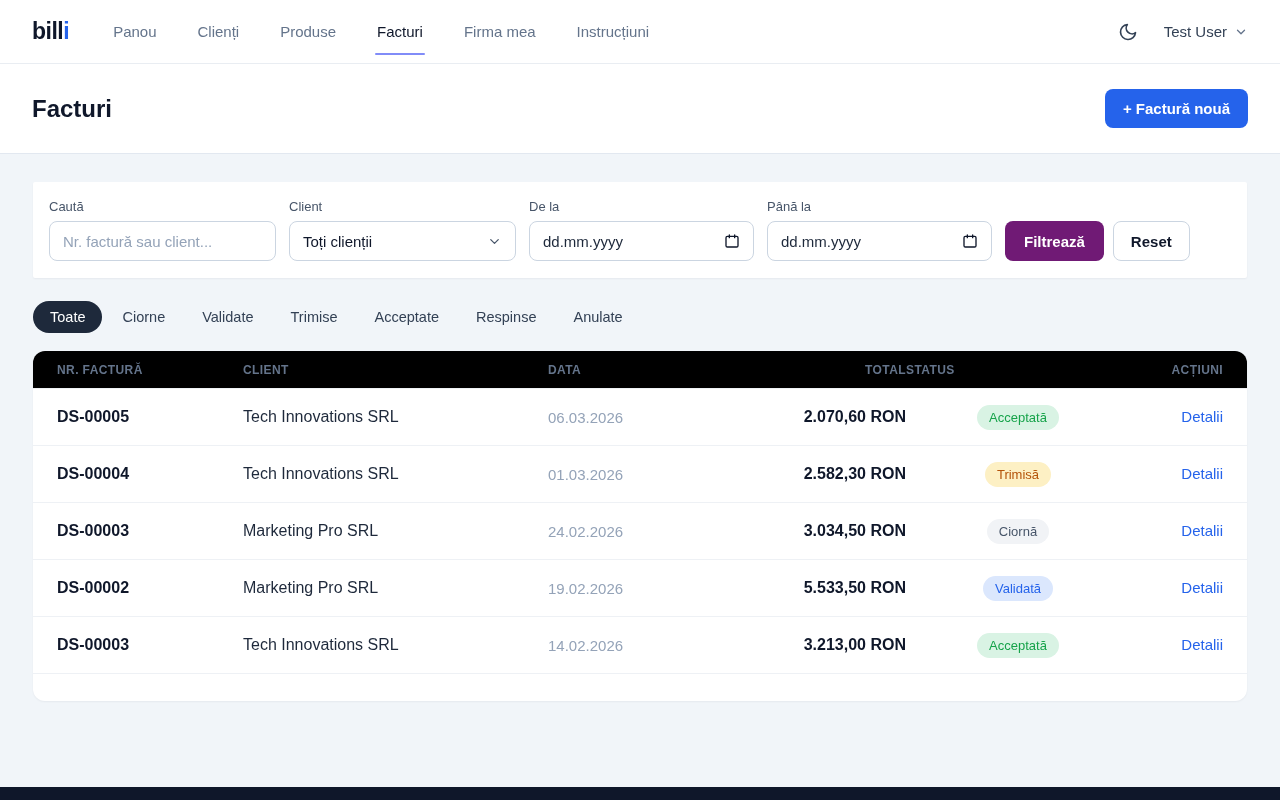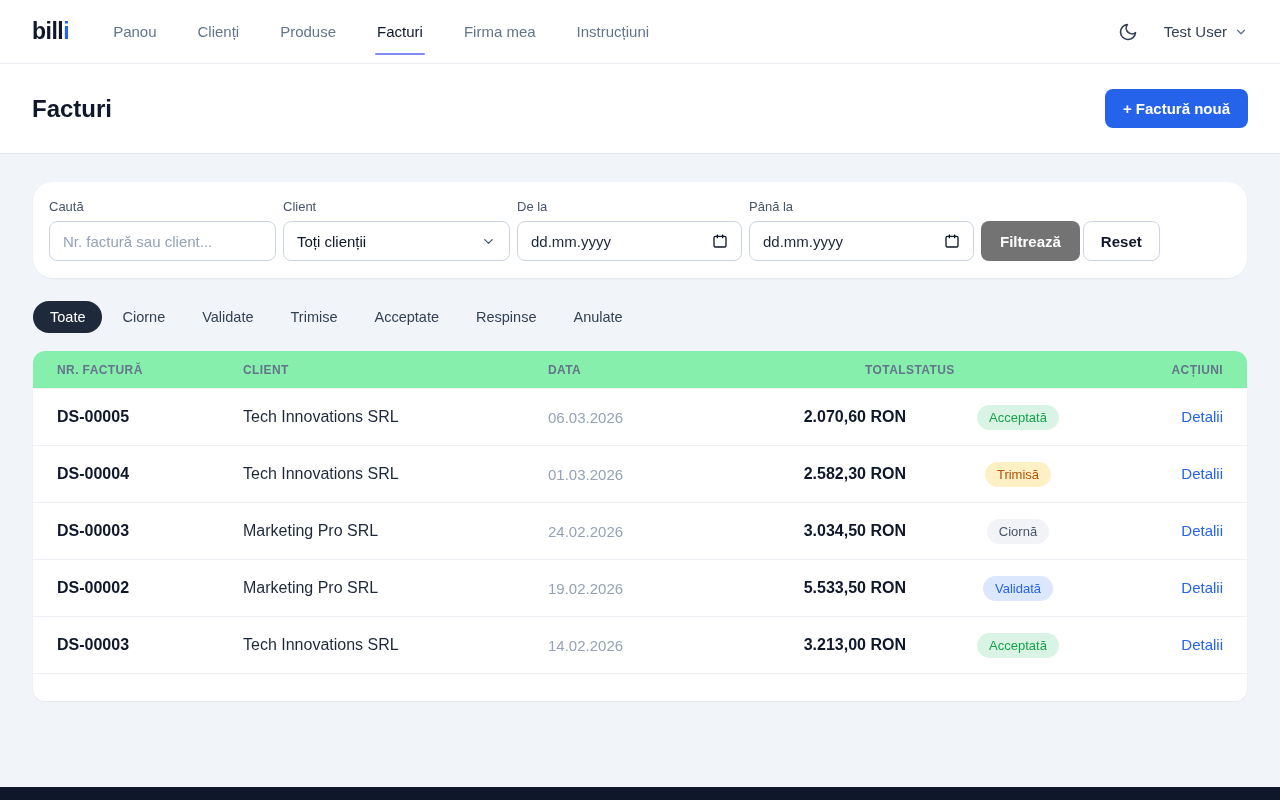--- a/index.html
+++ b/index.html
@@ -39,40 +39,40 @@
   .btn-primary {
     margin-left:auto; background:#2563eb; color:#ffffff; border:none; cursor:pointer;
     font-size:15px; font-weight:600; padding:11px 18px; border-radius:8px;
     font-family:inherit;
   }
 
   
   .content { padding:28px 33px 0; }
 
   .filter-card {
-    background:#ffffff; border-radius:20px; padding:17px 16px;
-    display:flex; align-items:flex-end; gap:7px;
+    background:#ffffff; border-radius:2px; padding:17px 16px;
+    display:flex; align-items:flex-end; gap:13px;
     box-shadow:0 1px 2px rgba(15,23,42,0.05);
   }
   .field { display:flex; flex-direction:column; }
   .field label { font-size:13px; color:#475569; margin-bottom:7px; }
   .text-input {
     width:227px; height:40px; border:1px solid #cbd5e1; border-radius:8px;
     padding:12px 13px; font-size:15px; color:#0f172a; font-family:inherit; outline:none;
   }
   .text-input::placeholder { color:#94a3b8; }
   .select-box, .date-box {
     height:40px; border:1px solid #cbd5e1; border-radius:8px; background:#fff;
     display:flex; align-items:center; justify-content:space-between;
     padding:0 13px; font-size:15px; cursor:pointer;
   }
   .select-box { width:227px; color:#0f172a; }
   .date-box { width:225px; color:#1e293b; }
   .btn-dark {
-    background:#737373; color:#fff; border:none; cursor:pointer; font-family:inherit;
+    background:#701a75; color:#fff; border:none; cursor:pointer; font-family:inherit;
     font-size:15px; font-weight:600; height:40px; padding:0 19px; border-radius:8px;
   }
   .btn-outline {
     background:#fff; color:#0f172a; border:1px solid #cbd5e1; cursor:pointer; font-family:inherit;
     font-size:15px; font-weight:600; height:40px; padding:0 17px; border-radius:8px; margin-left:-4px;
   }
 
   
   .tabs { margin-top:23px; display:flex; align-items:center; gap:3px; }
   .tab {
@@ -85,21 +85,21 @@
   .table-card {
     margin-top:18px; background:#ffffff; border-radius:12px; overflow:hidden;
     box-shadow:0 1px 2px rgba(15,23,42,0.05);
   }
   .t-head, .t-row {
     display:grid;
     grid-template-columns:186px 305px 185px 173px 224px 1fr;
     align-items:center; padding:0 24px;
   }
   .t-head {
-    height:38px; background:#86efac; border-bottom:1px solid #eef1f5;
+    height:38px; background:#000000; border-bottom:1px solid #eef1f5;
     color:#64748b; font-size:12px; font-weight:600; letter-spacing:0.4px;
   }
   .t-head .col-total { text-align:right; }
   .t-head .col-status { }
   .t-head .col-actions { text-align:right; }
   .t-row { height:57px; border-bottom:1px solid #eef1f5; }
   .cell-number { font-size:16px; font-weight:600; color:#0f172a; }
   .cell-client { font-size:16px; color:#1e293b; }
   .cell-date   { font-size:15px; color:#94a3b8; }
   .cell-total  { font-size:16px; font-weight:600; color:#0f172a; text-align:right; }

